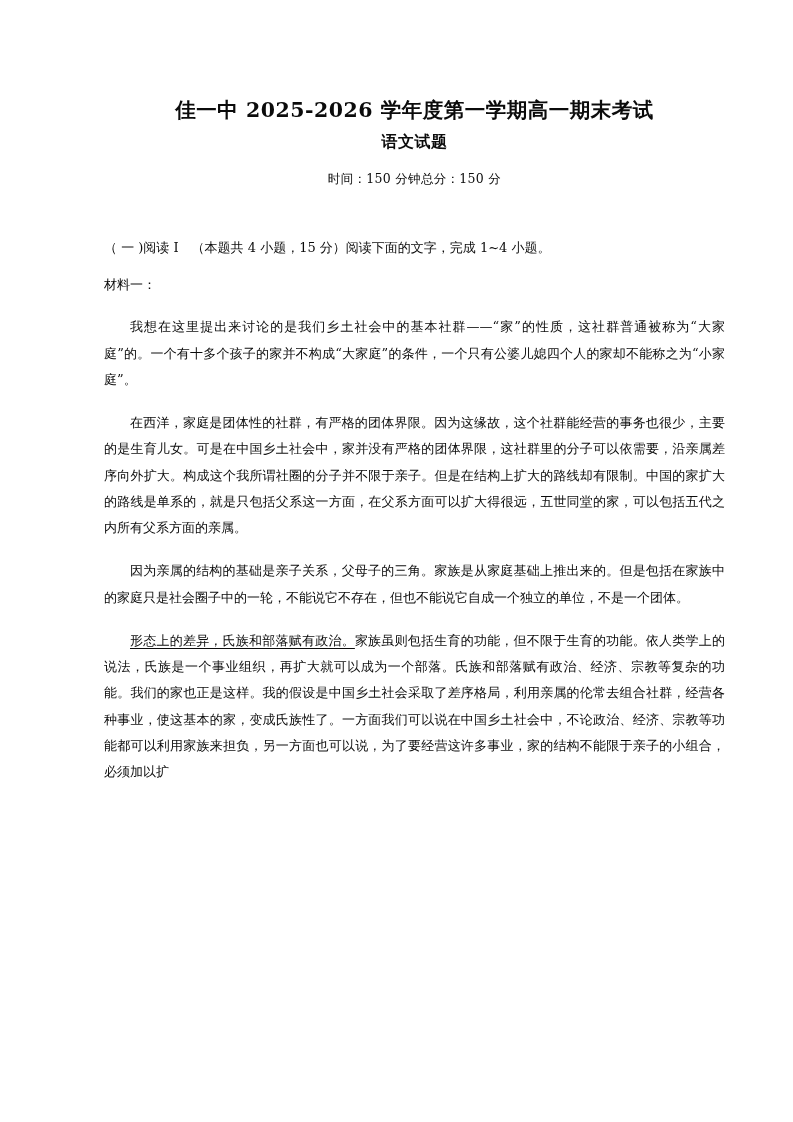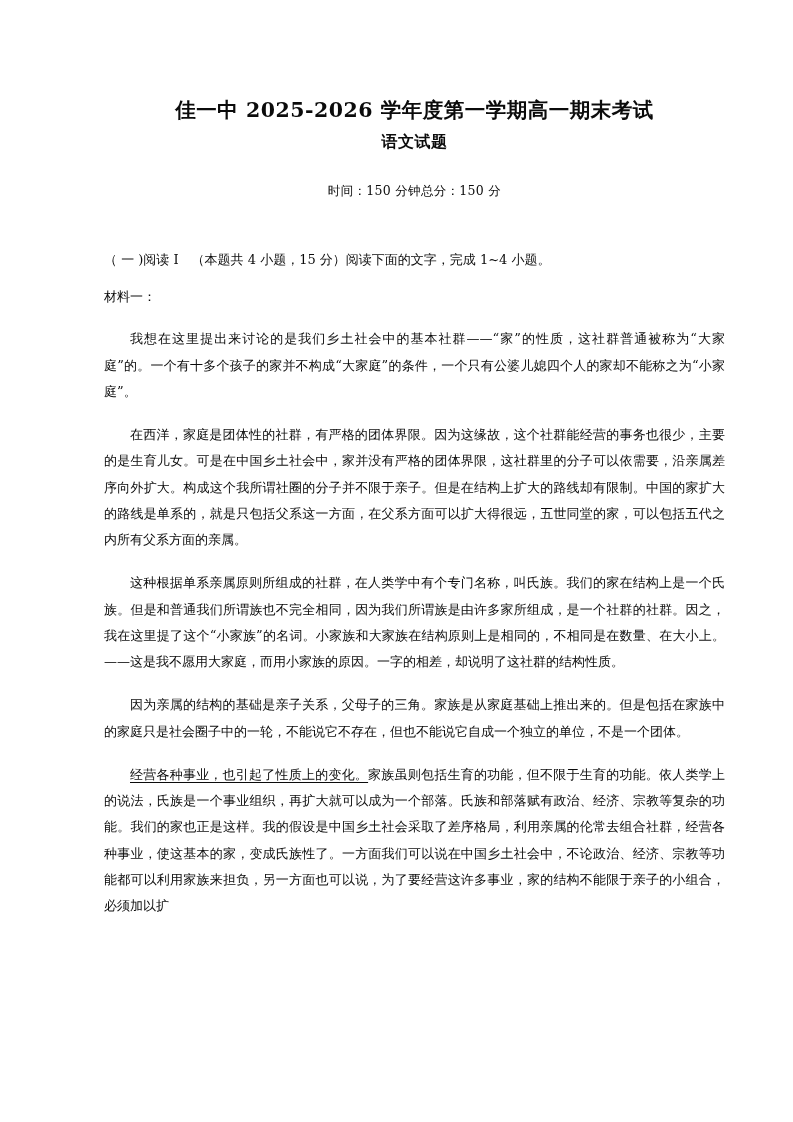--- a/index.html
+++ b/index.html
@@ -34,21 +34,21 @@
     text-align: center;
     font-size: 16px;
     font-weight: bold;
     letter-spacing: 0.5px;
     margin: 6px 0 0 0;
     line-height: 1.4;
   }
   .doc-meta {
     text-align: center;
     font-size: 12.5px;
-    margin: 30px 0 0 0;
+    margin: 18px 0 0 0;
     letter-spacing: 0.3px;
   }
   .section-gap {
     height: 44px;
   }
   .sec-head {
     font-size: 13px;
     margin: 0 0 12px 0;
     line-height: 1.9;
   }
@@ -84,18 +84,17 @@
   <h2 class="doc-subtitle">语文试题</h2>
   <div class="doc-meta">时间：150 分钟总分：150 分</div>
 
   <div class="section-gap"></div>
 
   <div class="q-head">（ 一 )阅读 I　（本题共 4 小题，15 分）阅读下面的文字，完成 1~4 小题。</div>
   <div class="mat-label">材料一：</div>
 
   <p class="body">我想在这里提出来讨论的是我们乡土社会中的基本社群——“家”的性质，这社群普通被称为“大家庭”的。一个有十多个孩子的家并不构成“大家庭”的条件，一个只有公婆儿媳四个人的家却不能称之为“小家庭”。</p>
   <p class="body">在西洋，家庭是团体性的社群，有严格的团体界限。因为这缘故，这个社群能经营的事务也很少，主要的是生育儿女。可是在中国乡土社会中，家并没有严格的团体界限，这社群里的分子可以依需要，沿亲属差序向外扩大。构成这个我所谓社圈的分子并不限于亲子。但是在结构上扩大的路线却有限制。中国的家扩大的路线是单系的，就是只包括父系这一方面，在父系方面可以扩大得很远，五世同堂的家，可以包括五代之内所有父系方面的亲属。</p>
-  <p class="body">这种根据单系亲属原则所组成的社群，在人类学中有个专门名称，叫氏族。我们的家在结构上是一个氏族。但是和普通我们所谓族也不完全相同，因为我们所谓族是由许多家所组成，是一个社群的社群。因之，我在这里提了这个“小家族”的名词。小家族和大家族在结构原则上是相同的，不相同是在数量、在大小上。——这是我不愿用大家庭，而用小家族的原因。一字的相差，却说明了这社群的结构性质。</p>
   <p class="body">因为亲属的结构的基础是亲子关系，父母子的三角。家族是从家庭基础上推出来的。但是包括在家族中的家庭只是社会圈子中的一轮，不能说它不存在，但也不能说它自成一个独立的单位，不是一个团体。</p>
 
-  <p class="body"><span class="u">经营各种事业，也引起了性质上的变化。</span><span>家族虽则包括生育的功能，但不限于生育的功能。依人类学上的说法，氏族是一个事业组织，再扩大就可以成为一个部落。氏族和部落赋有政治、经济、宗教等复杂的功能。我们的家也正是这样。我的假设是中国乡土社会采取了差序格局，利用亲属的伦常去组合社群，经营各种事业，使这基本的家，变成氏族性了。一方面我们可以说在中国乡土社会中，不论政治、经济、宗教等功能都可以利用家族来担负，另一方面也可以说，为了要经营这许多事业，家的结构不能限于亲子的小组合，必须加以扩</span></p>
+  <p class="body"><span class="u">形态上的差异，氏族和部落赋有政治。</span><span>家族虽则包括生育的功能，但不限于生育的功能。依人类学上的说法，氏族是一个事业组织，再扩大就可以成为一个部落。氏族和部落赋有政治、经济、宗教等复杂的功能。我们的家也正是这样。我的假设是中国乡土社会采取了差序格局，利用亲属的伦常去组合社群，经营各种事业，使这基本的家，变成氏族性了。一方面我们可以说在中国乡土社会中，不论政治、经济、宗教等功能都可以利用家族来担负，另一方面也可以说，为了要经营这许多事业，家的结构不能限于亲子的小组合，必须加以扩</span></p>
 
 </div>
 
 </body></html>

